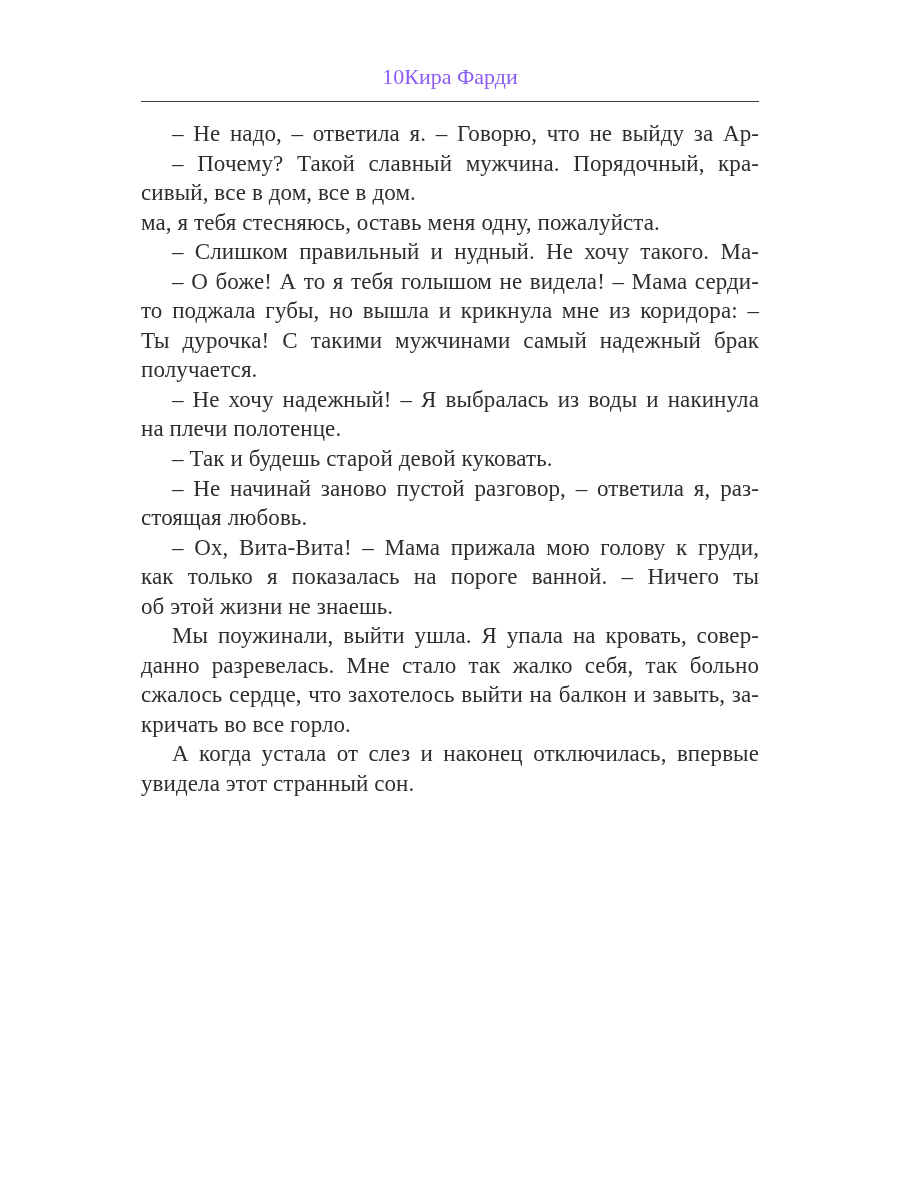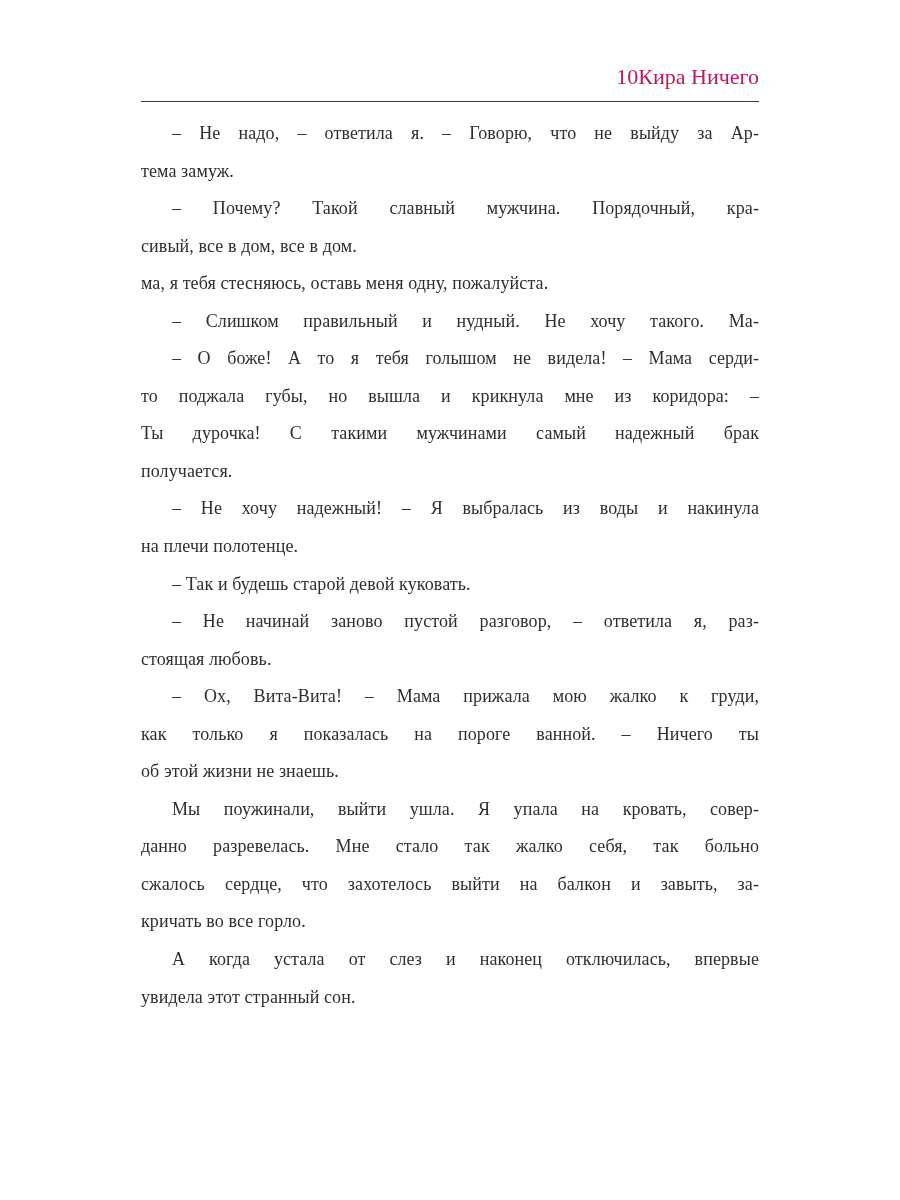--- a/index.html
+++ b/index.html
@@ -17,78 +17,76 @@
     overflow: hidden;
   }
   .content {
     position: absolute;
     left: 141px;
     top: 64px;
     width: 618px;
   }
   .running-header {
     display: flex;
-    justify-content: flex-end;
+    justify-content: center;
     align-items: baseline;
     font-size: 22px;
     line-height: 26px;
-    color: #be185d;
+    color: #8b5cf6;
   }
   .header-rule {
     border: none;
     border-top: 1.6px solid #3c3c3c;
     margin: 11px 0 0 0;
   }
   .body-text {
     margin-top: 17px;
   }
   .line {
-    font-size: 18px;
+    font-size: 23px;
     line-height: 29.55px;
     letter-spacing: 0.1px;
     text-align: left;
     white-space: nowrap;
-    margin-top: 8px;
   }
   .line.justify {
     white-space: normal;
     text-align: justify;
     text-align-last: justify;
   }
   .line.indent {
     text-indent: 31px;
   }
 </style>
 </head>
 <body>
 
 <div class="page">
   <div class="content">
     <div class="running-header">
       <span>10</span>
-      <span>Кира Ничего</span>
+      <span>Кира Фарди</span>
     </div>
     <hr class="header-rule">
     <div class="body-text">
         <div class="line justify indent">– Не надо, – ответила я. – Говорю, что не выйду за Ар-</div>
-        <div class="line">тема замуж.</div>
         <div class="line justify indent">– Почему? Такой славный мужчина. Порядочный, кра-</div>
         <div class="line">сивый, все в дом, все в дом.</div>
         <div class="line">ма, я тебя стесняюсь, оставь меня одну, пожалуйста.</div>
         <div class="line justify indent">– Слишком правильный и нудный. Не хочу такого. Ма-</div>
         <div class="line justify indent">– О боже! А то я тебя голышом не видела! – Мама серди-</div>
         <div class="line justify">то поджала губы, но вышла и крикнула мне из коридора: –</div>
         <div class="line justify">Ты дурочка! С такими мужчинами самый надежный брак</div>
         <div class="line">получается.</div>
         <div class="line justify indent">– Не хочу надежный! – Я выбралась из воды и накинула</div>
         <div class="line">на плечи полотенце.</div>
         <div class="line indent">– Так и будешь старой девой куковать.</div>
         <div class="line justify indent">– Не начинай заново пустой разговор, – ответила я, раз-</div>
         <div class="line">стоящая любовь.</div>
-        <div class="line justify indent">– Ох, Вита-Вита! – Мама прижала мою жалко к груди,</div>
+        <div class="line justify indent">– Ох, Вита-Вита! – Мама прижала мою голову к груди,</div>
         <div class="line justify">как только я показалась на пороге ванной. – Ничего ты</div>
         <div class="line">об этой жизни не знаешь.</div>
         <div class="line justify indent">Мы поужинали, выйти ушла. Я упала на кровать, совер-</div>
         <div class="line justify">данно разревелась. Мне стало так жалко себя, так больно</div>
         <div class="line justify">сжалось сердце, что захотелось выйти на балкон и завыть, за-</div>
         <div class="line">кричать во все горло.</div>
         <div class="line justify indent">А когда устала от слез и наконец отключилась, впервые</div>
         <div class="line">увидела этот странный сон.</div>
       </div>
   </div>

